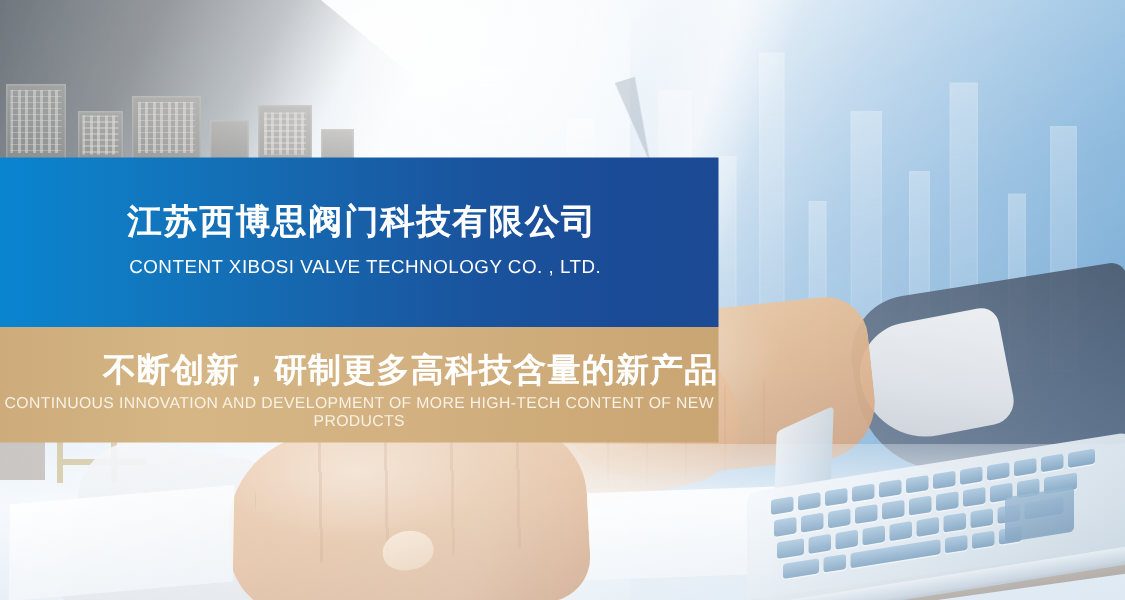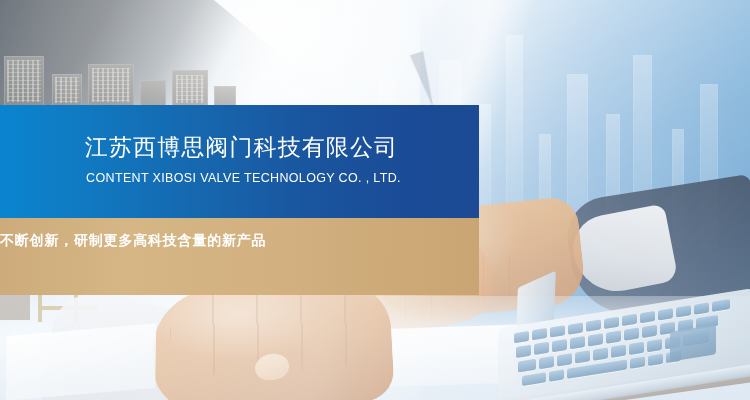--- a/index.html
+++ b/index.html
@@ -337,21 +337,21 @@
     height: 113px;
     background: linear-gradient(90deg, #0a84cf 0%, #0f7cc4 14%, #1667ae 42%, #1a549e 66%, #1b4b96 86%, #1c4a95 100%);
   }
   .blue-band .cn {
     position: absolute;
     left: 0; right: 0;
     top: 27px;
     text-align: center;
     color: #ffffff;
     font-size: 23px;
-    font-weight: normal;
+    font-weight: bold;
     letter-spacing: 1.1px;
     padding-left: 4px;
   }
   .blue-band .en {
     position: absolute;
     left: 0; right: 0;
     top: 66px;
     text-align: center;
     color: #ffffff;
     font-size: 12.5px;
@@ -365,23 +365,23 @@
     left: 0;
     top: 218px;
     width: 479px;
     height: 77px;
     background: linear-gradient(92deg, #cdab7a 0%, #d6b685 26%, #d3b181 55%, #cdaa78 80%, #c9a573 100%);
   }
   .gold-band .cn {
     position: absolute;
     left: 0; right: 0;
     top: 14px;
-    text-align: left;
+    text-align: right;
     color: #ffffff;
-    font-size: 14px;
+    font-size: 22px;
     font-weight: bold;
     letter-spacing: 0.8px;
   }
   .gold-band .en {
     position: absolute;
     left: 0; right: 0;
     top: 45px;
     text-align: center;
     color: #f7f1e6;
     font-size: 10.5px;
@@ -509,15 +509,16 @@
 
   <div class="bg-layer veil"></div>
 
   <div class="blue-band">
     <div class="cn">江苏西博思阀门科技有限公司</div>
     <div class="en">CONTENT XIBOSI VALVE TECHNOLOGY CO. , LTD.</div>
   </div>
 
   <div class="gold-band">
     <div class="cn">不断创新，研制更多高科技含量的新产品</div>
+    <div class="en">CONTINUOUS INNOVATION AND DEVELOPMENT OF MORE HIGH-TECH CONTENT OF NEW PRODUCTS</div>
   </div>
 
 </div>
 
 </body></html>

